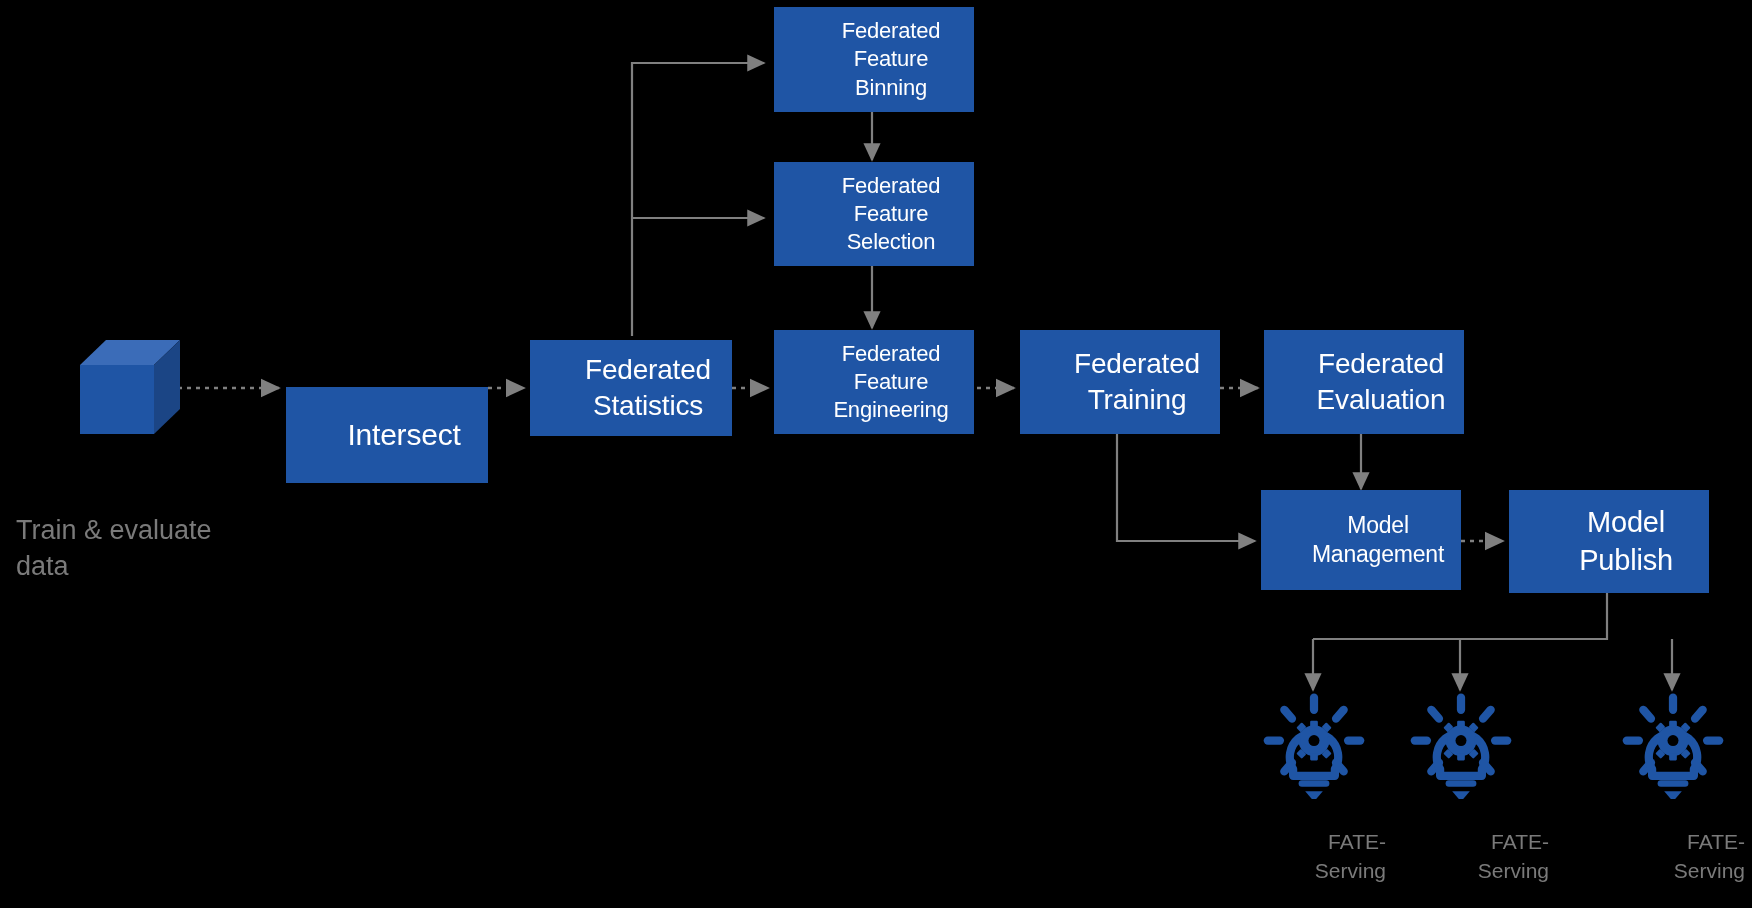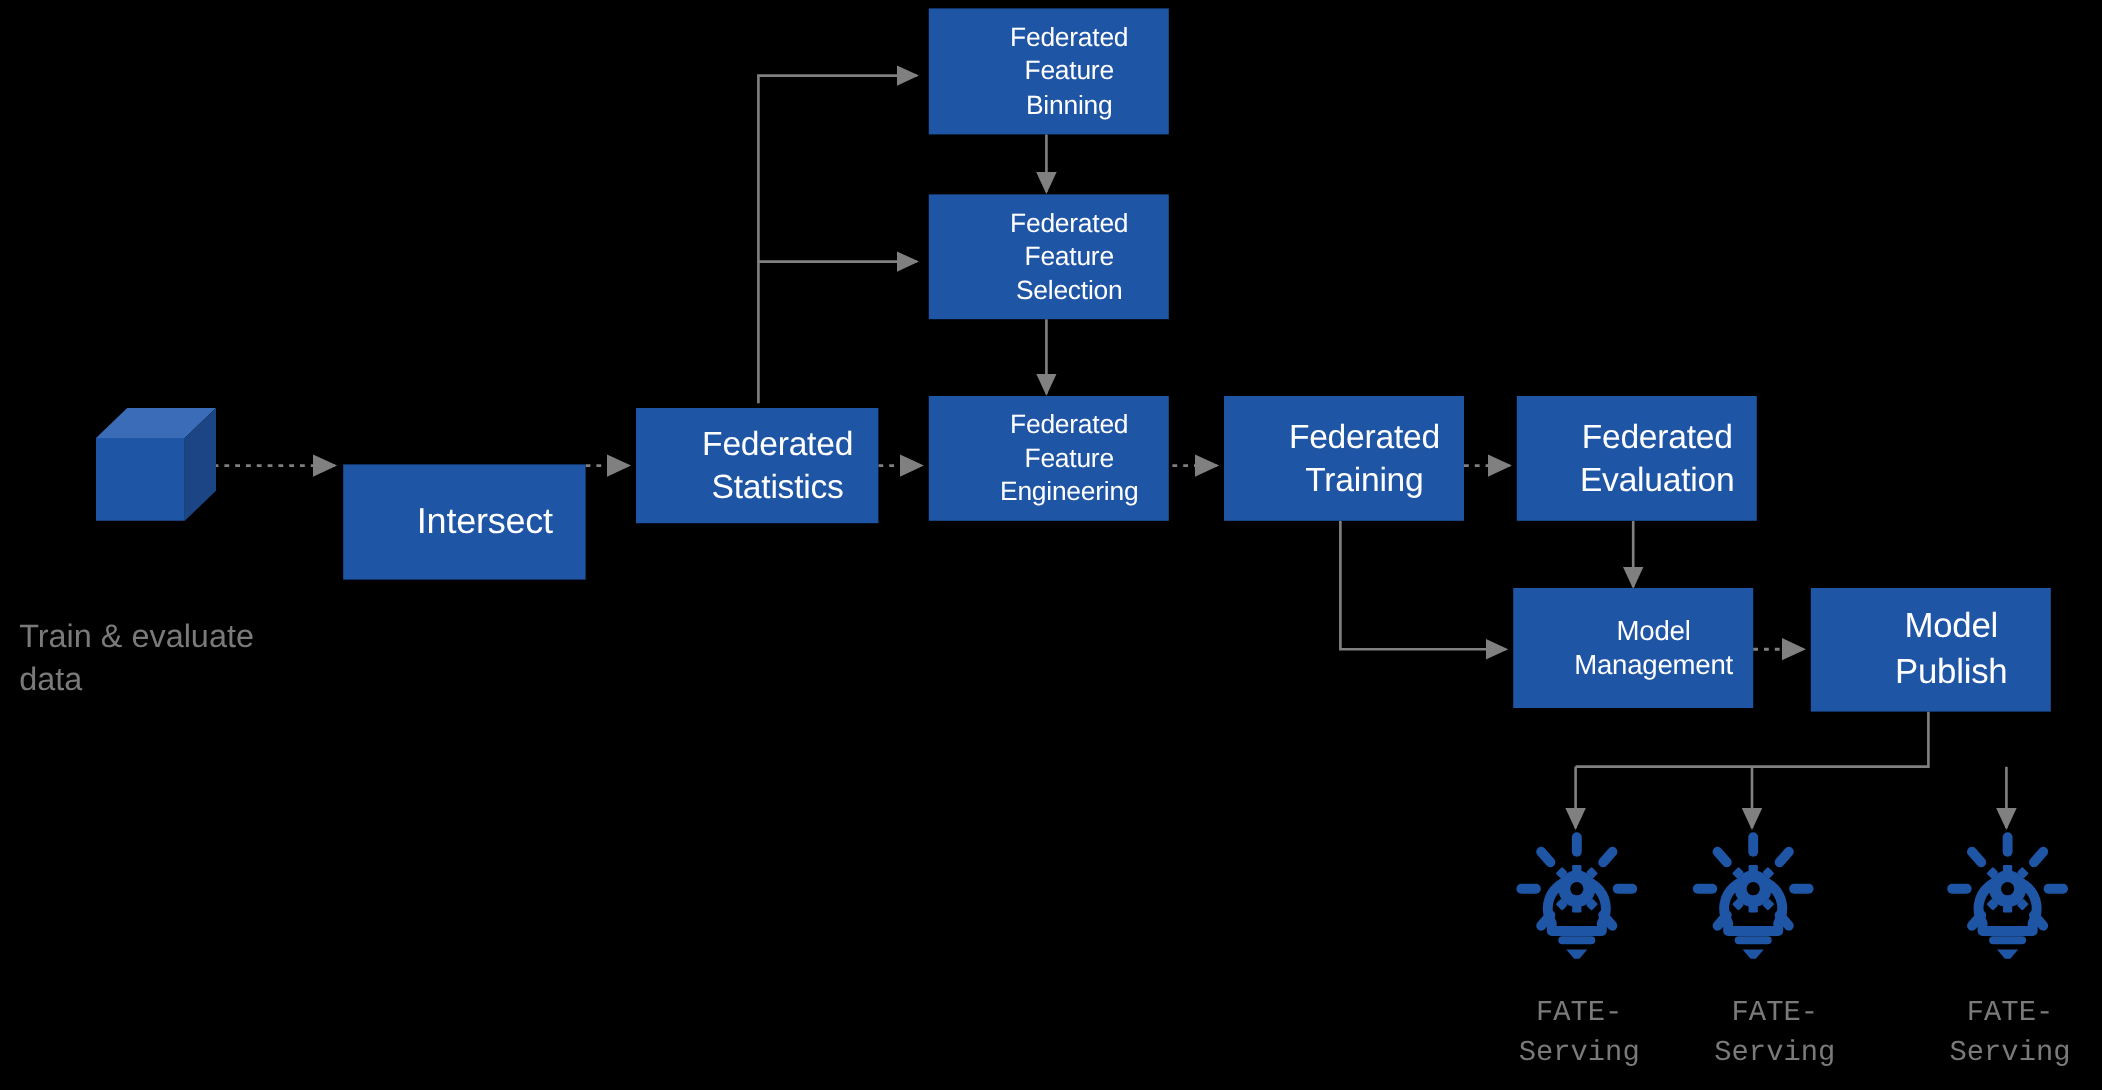--- a/index.html
+++ b/index.html
@@ -37,25 +37,25 @@
     position: absolute;
     color: #7A7A7A;
     font-size: 27px;
     line-height: 1.35;
     white-space: pre-line;
     font-family: "Liberation Sans", sans-serif;
   }
   .bulb-caption {
     position: absolute;
     color: #7A7A7A;
-    font-size: 24px;
+    font-size: 21px;
     line-height: 1.38;
     white-space: pre-line;
-    text-align: center;
-    font-family: Liberation Mono, monospace;
+    text-align: right;
+    font-family: Liberation Sans, sans-serif;
   }
   #wires {
     position: absolute;
     left: 0;
     top: 0;
     width: 1752px;
     height: 908px;
     pointer-events: none;
   }
   .bulb {

